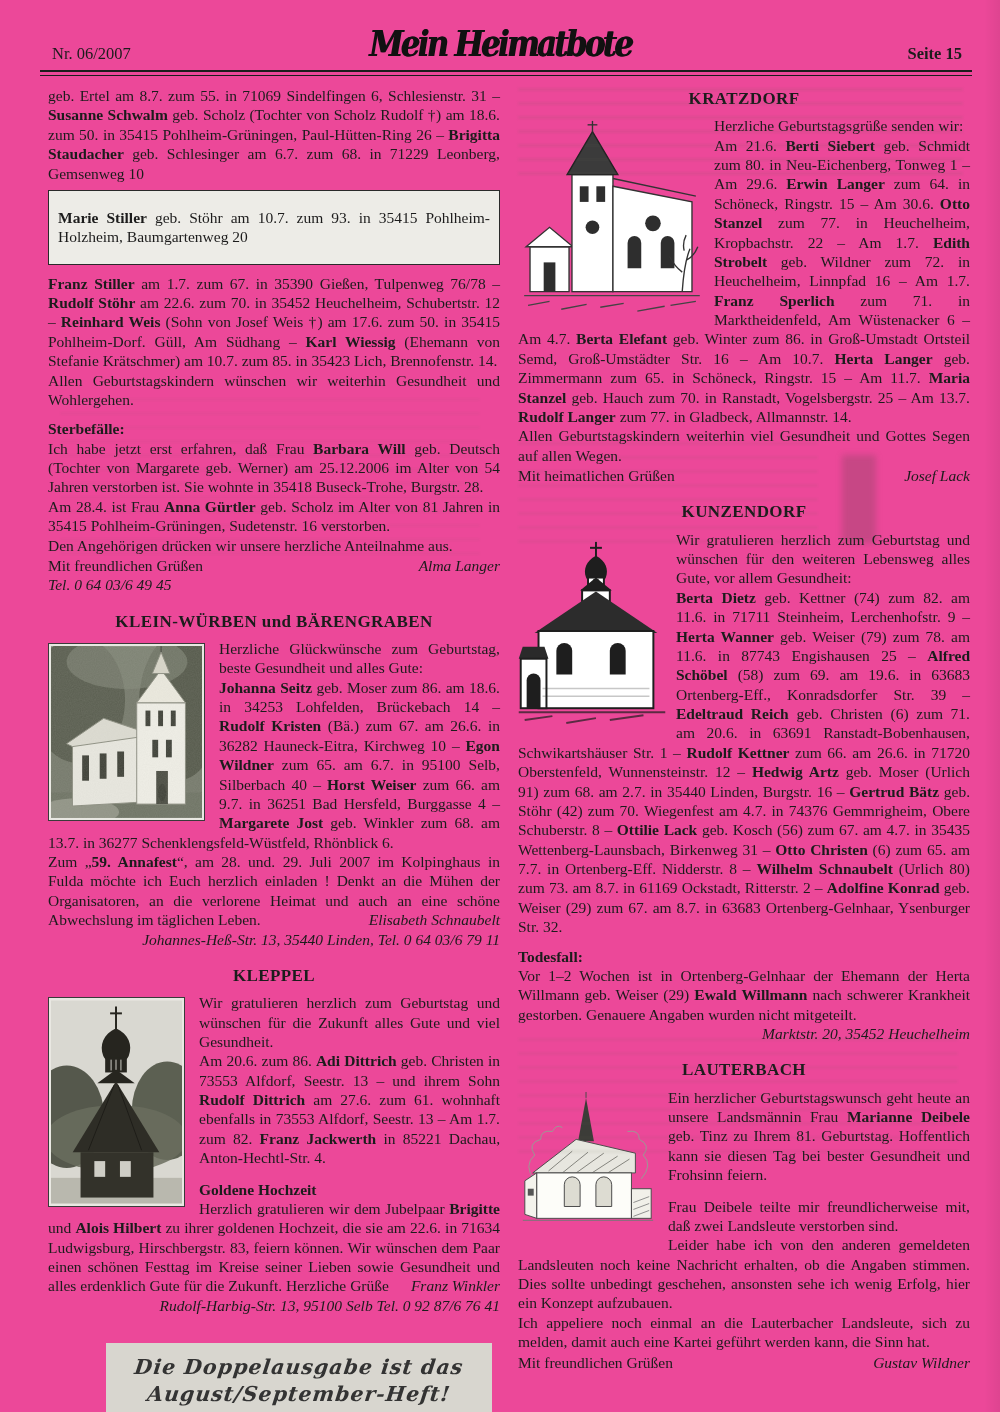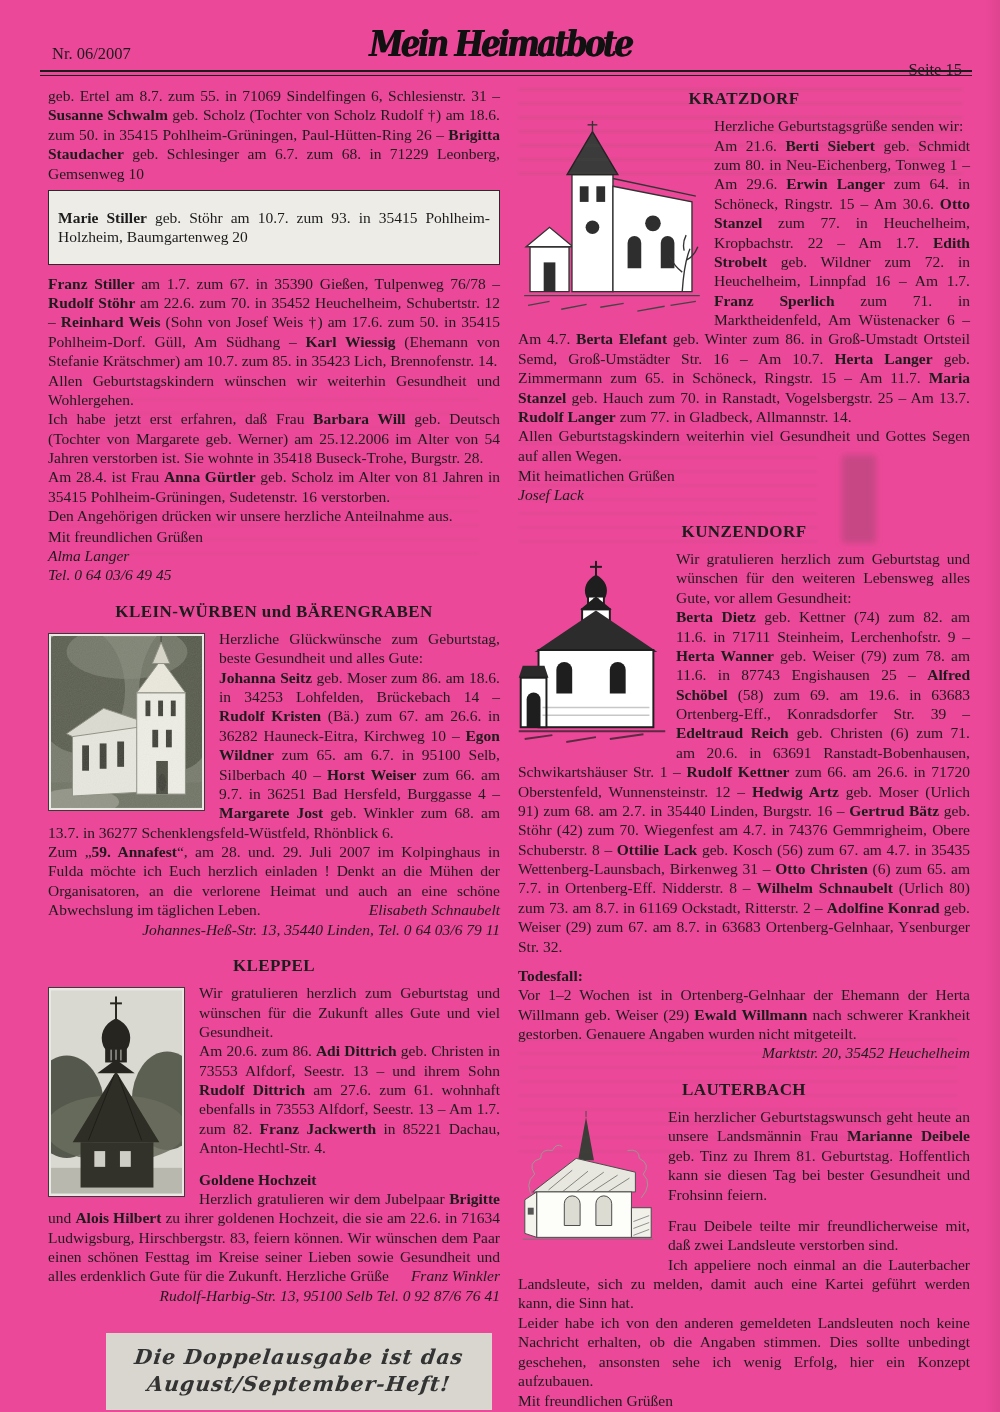--- a/index.html
+++ b/index.html
@@ -6,36 +6,36 @@
   .page{position:relative;width:1000px;height:1412px;background:#ec4899;color:#1c1c1c;
         font-family:"Liberation Serif",serif;font-size:15.5px;line-height:1.25;overflow:hidden;}
   .page::after{content:"";position:absolute;top:0;right:0;width:16px;height:100%;
         background:linear-gradient(to left,rgba(0,0,0,.06),rgba(0,0,0,0));pointer-events:none;}
   
   .issue{position:absolute;top:44px;left:52px;font-size:16.5px;}
   .masthead{position:absolute;top:22px;left:0;right:0;text-align:center;
         font-family:"DejaVu Serif",serif;font-weight:bold;font-style:italic;
         font-size:35px;letter-spacing:-3px;transform:scaleX(.88);color:#111;
         text-shadow:1px 0 0 #111;}
-  .pageno{position:absolute;top:60px;right:38px;font-size:16.5px;}
+  .pageno{position:absolute;top:44px;right:38px;font-size:16.5px;font-weight:bold;}
   .rule{position:absolute;top:70px;left:40px;right:28px;height:3px;
         border-top:2px solid #1c1c1c;border-bottom:1px solid #1c1c1c;}
   
   .cols{position:absolute;top:86px;left:48px;width:922px;display:flex;gap:18px;}
   .col{width:452px;}
   p{margin:0;}
   .para{text-align:justify;hyphens:auto;-webkit-hyphens:auto;}
   .b{font-weight:bold;}
   .i{font-style:italic;}
   .sig-inline{float:right;font-style:italic;margin-left:22px;}
   .subhead{font-weight:bold;margin:10px 0 0;}
   .nb{margin-top:0;}
   .gh{margin-top:12px;padding-left:20px;}
   .gap{margin-top:12px;}
-  .sig-row{display:flex;justify-content:space-between;margin-top:1px;flex-direction:column;}
+  .sig-row{display:flex;justify-content:space-between;margin-top:1px;}
   .right-i{font-style:italic;}
   .addr{text-align:right;font-style:italic;}
   section{clear:both;}
   .sec-title{clear:both;text-align:center;font-weight:bold;font-size:17px;
         letter-spacing:.4px;margin:16px 0 7px;font-family:"Liberation Serif",serif;}
   .first{margin-top:2px;}
   .notice-box{border:1.5px solid #2a2a2a;background:#edece7;padding:17px 9px;margin:7px 0 9px;}
   .fig{float:left;margin:4px 14px 6px 0;}
   .photo{border:1px solid #3a3a3a;background:#e9e8e2;padding:2px;line-height:0;}
   .draw{margin:2px 10px 4px 0;line-height:0;}
@@ -70,20 +70,21 @@
       <p class="para"><span>geb. Ertel am 8.7. zum 55. in 71069 Sindelfingen 6, Schlesienstr. 31 – </span><span class="b">Susanne Schwalm</span><span> geb. Scholz (Tochter von Scholz Rudolf †) am 18.6. zum 50. in 35415 Pohlheim-Grüningen, Paul-Hütten-Ring 26 – </span><span class="b">Brigitta Staudacher</span><span> geb. Schlesinger am 6.7. zum 68. in 71229 Leonberg, Gemsenweg 10</span></p>
 
       <div class="notice-box">
         <p class="para"><span class="b">Marie Stiller</span><span> geb. Stöhr am 10.7. zum 93. in 35415 Pohlheim-Holzheim, Baumgartenweg 20</span></p>
       </div>
 
       <p class="para"><span class="b">Franz Stiller</span><span> am 1.7. zum 67. in 35390 Gießen, Tulpenweg 76/78 – </span><span class="b">Rudolf Stöhr</span><span> am 22.6. zum 70. in 35452 Heuchelheim, Schubertstr. 12 – </span><span class="b">Reinhard Weis</span><span> (Sohn von Josef Weis †) am 17.6. zum 50. in 35415 Pohlheim-Dorf. Güll, Am Südhang – </span><span class="b">Karl Wiessig</span><span> (Ehemann von Stefanie Krätschmer) am 10.7. zum 85. in 35423 Lich, Brennofenstr. 14.</span></p>
       <p class="para">Allen Geburtstagskindern wünschen wir weiterhin Gesundheit und Wohlergehen.</p>
 
       <section>
+        <p class="subhead">Sterbefälle:</p>
         <p class="para"><span>Ich habe jetzt erst erfahren, daß Frau </span><span class="b">Barbara Will</span><span> geb. Deutsch (Tochter von Margarete geb. Werner) am 25.12.2006 im Alter von 54 Jahren verstorben ist. Sie wohnte in 35418 Buseck-Trohe, Burgstr. 28.</span></p>
         <p class="para"><span>Am 28.4. ist Frau </span><span class="b">Anna Gürtler</span><span> geb. Scholz im Alter von 81 Jahren in 35415 Pohlheim-Grüningen, Sudetenstr. 16 verstorben.</span></p>
         <p class="para">Den Angehörigen drücken wir unsere herzliche Anteilnahme aus.</p>
         <div class="sig-row">
           <span>Mit freundlichen Grüßen</span>
           <span class="i">Alma Langer</span>
         </div>
         <p class="right-i">Tel. 0 64 03/6 49 45</p>
       </section>
 
@@ -245,22 +246,22 @@
             <rect x="9" y="100" width="6" height="7" fill="#555" stroke="none"></rect>
             <path d="M46 96 a8 8 0 0 1 16 0 v22 h-16 z" fill="#dddcd2"></path>
             <path d="M78 96 a8 8 0 0 1 16 0 v22 h-16 z" fill="#dddcd2"></path>
             <rect x="114" y="100" width="20" height="30" fill="#f1f0e9"></rect>
             <path d="M116 128 l16 -6 M116 121 l16 -6 M116 114 l16 -6" stroke="#777" stroke-width=".8"></path>
             <path d="M4 132 h132" stroke="#777"></path>
           </svg>
         </figure>
         <p class="para"><span>Ein herzlicher Geburtstagswunsch geht heute an unsere Landsmännin Frau </span><span class="b">Marianne Deibele</span><span> geb. Tinz zu Ihrem 81. Geburtstag. Hoffentlich kann sie diesen Tag bei bester Gesundheit und Frohsinn feiern.</span></p>
         <p class="para gap">Frau Deibele teilte mir freundlicherweise mit, daß zwei Landsleute verstorben sind.</p>
+        <p class="para">Leider habe ich von den anderen gemeldeten Landsleuten noch keine Nachricht erhalten, ob die Angaben stimmen. Dies sollte unbedingt geschehen, ansonsten sehe ich wenig Erfolg, hier ein Konzept aufzubauen.</p>
         <p class="para">Ich appeliere noch einmal an die Lauterbacher Landsleute, sich zu melden, damit auch eine Kartei geführt werden kann, die Sinn hat.</p>
-        <p class="para">Leider habe ich von den anderen gemeldeten Landsleuten noch keine Nachricht erhalten, ob die Angaben stimmen. Dies sollte unbedingt geschehen, ansonsten sehe ich wenig Erfolg, hier ein Konzept aufzubauen.</p>
         <div class="sig-row">
           <span>Mit freundlichen Grüßen</span>
           <span class="i">Gustav Wildner</span>
         </div>
 
       </section>
     </div>
   </div>
 
   <div class="ghost g1"></div>

